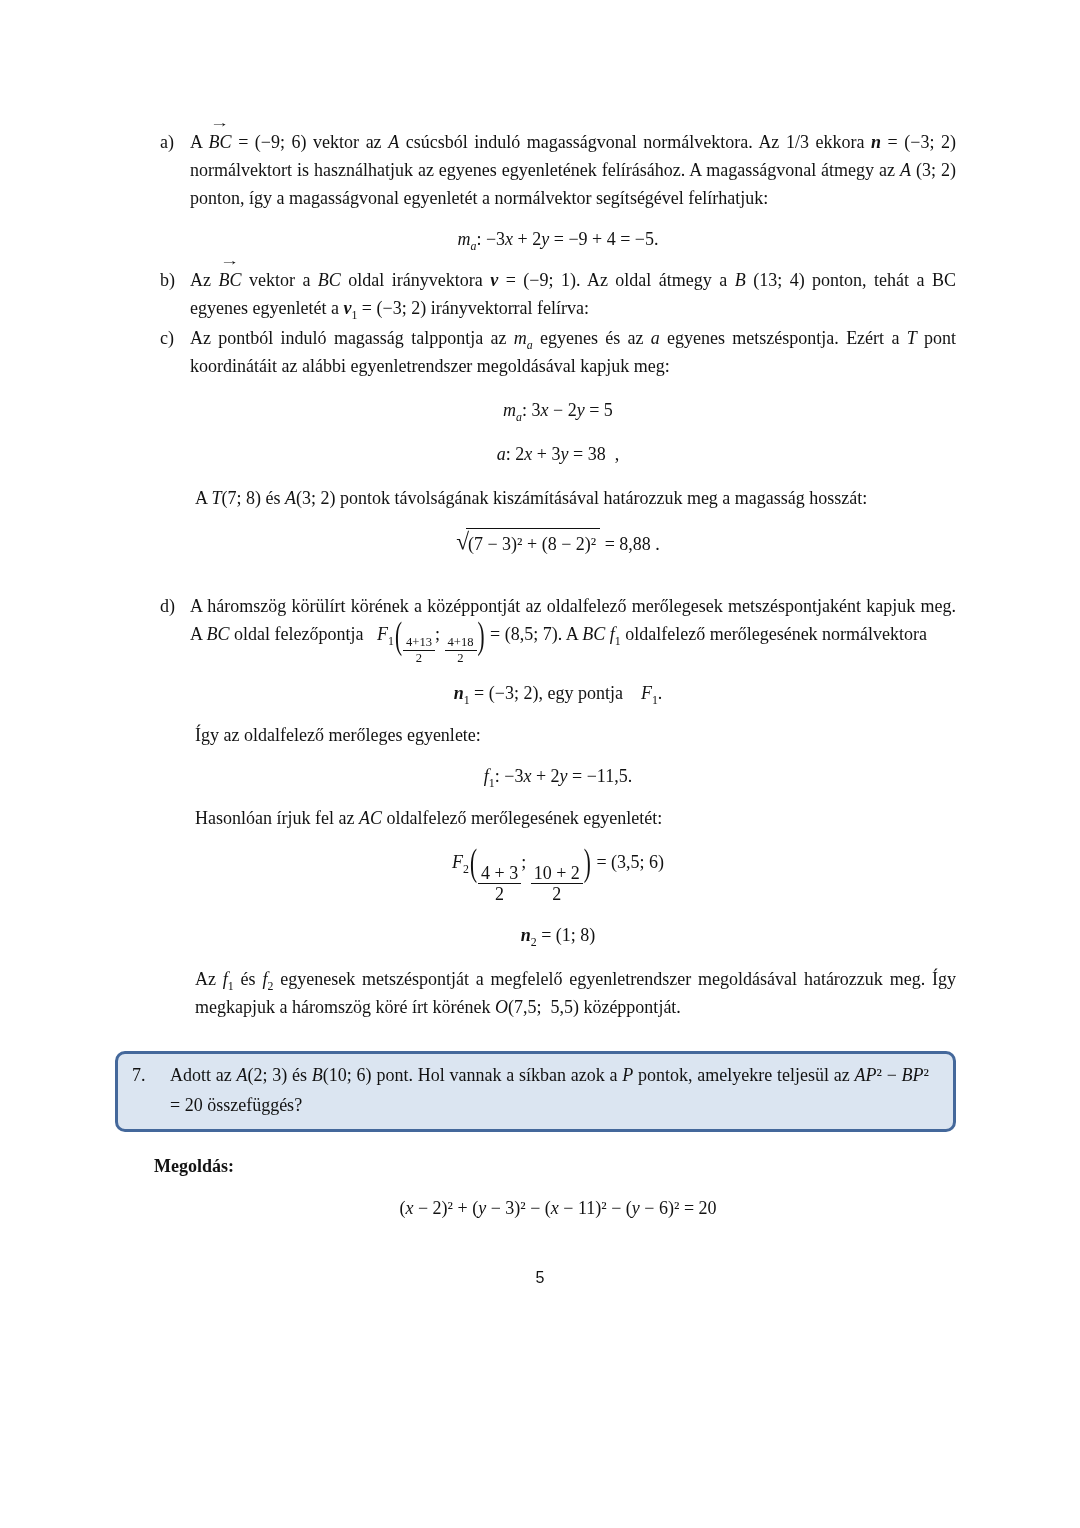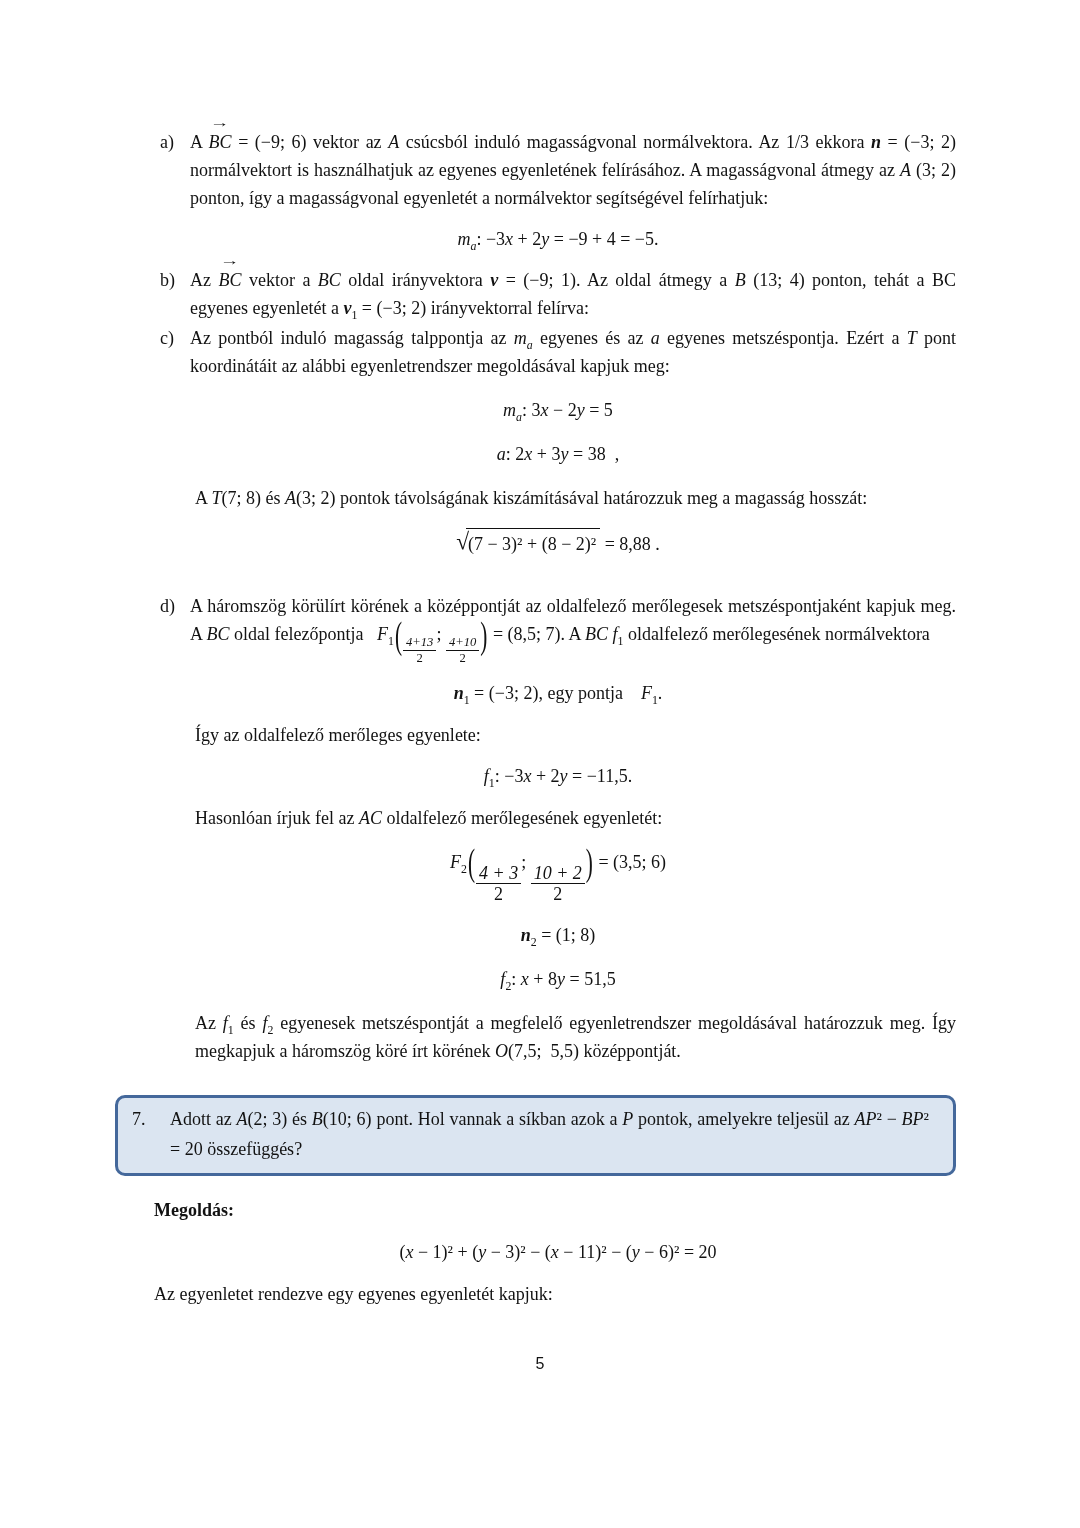--- a/index.html
+++ b/index.html
@@ -33,21 +33,21 @@
   .vec{font-style:italic;position:relative;display:inline-block;}
   .vec::before{
     content:"→";position:absolute;left:50%;top:-0.82em;
     transform:translateX(-50%) scaleX(1.5);
     font-style:normal;font-size:0.72em;line-height:1;
   }
   .frac{
     display:inline-flex;flex-direction:column;align-items:center;
     vertical-align:-0.6em;line-height:1.15;text-align:center;
   }
-  .frac .num{border-bottom:1.4px solid #111;padding:0 3px;font-style:italic;}
+  .frac .num{border-bottom:1.4px solid #111;padding:0 3px;}
   .frac .den{padding:0 3px;}
   .frac.small{font-size:0.7em;vertical-align:-0.45em;line-height:1.2;}
   .lp,.rp{
     display:inline-block;transform:scaleY(1.8);font-size:1.18em;
     vertical-align:-0.12em;font-style:normal;line-height:1;padding:0 1px;
   }
   .sqrt{display:inline-block;white-space:nowrap;}
   .sqrt .rad{font-size:1.3em;line-height:1;display:inline-block;vertical-align:top;transform:translateY(2px);}
   .sqrt .radicand{display:inline-block;border-top:1.7px solid #111;padding:1px 4px 0 2px;margin-left:-3px;}
   .page-num{
@@ -78,42 +78,40 @@
         <div class="eq-line"><span class="i">a</span><span>:  2</span><span class="i">x</span><span> + 3</span><span class="i">y</span><span> = 38&nbsp;&nbsp;,</span></div>
       </div>
       <p class="p"><span>A </span><span class="i">T</span><span>(7; 8) és </span><span class="i">A</span><span>(3; 2) pontok távolságának kiszámításával határozzuk meg a magasság hosszát:</span></p>
       <div class="eq eq-sqrt"><span class="sqrt"><span class="rad">√</span><span class="radicand"><span>(7 − 3)² + (8 − 2)²</span></span></span><span> = 8,88 .</span></div>
       <div class="li">
         <span class="marker">d)</span>
         <div class="li-text"><span>A háromszög körülírt körének a középpontját az oldalfelező merőlegesek metszéspontjaként kapjuk meg. A </span><span class="i">BC</span><span> oldal felezőpontja&nbsp;&nbsp; </span><span class="i">F</span><sub>1</sub><span class="lp">(</span><span class="frac small">
             <span class="num">4+13</span>
             <span class="den">2</span>
           </span><span>; </span><span class="frac small">
-            <span class="num">4+10</span>
+            <span class="num">4+18</span>
             <span class="den">2</span>
           </span><span class="rp">)</span><span> = (8,5; 7). A </span><span class="i">BC</span><span> </span><span class="i">f</span><sub>1</sub><span> oldalfelező merőlegesének normálvektora</span></div>
       </div>
       <div class="eq"><span class="bi">n</span><sub>1</sub><span> = (−3; 2), egy pontja&nbsp;&nbsp;&nbsp; </span><span class="i">F</span><sub>1</sub><span>.</span></div>
       <p class="p"><span>Így az oldalfelező merőleges egyenlete:</span></p>
       <div class="eq"><span class="i">f</span><sub>1</sub><span>:  −3</span><span class="i">x</span><span> + 2</span><span class="i">y</span><span> = −11,5.</span></div>
       <p class="p"><span>Hasonlóan írjuk fel az </span><span class="i">AC</span><span> oldalfelező merőlegesének egyenletét:</span></p>
       <div class="eq eq-F2">
         <div class="eq-line"><span class="i">F</span><sub>2</sub><span class="lp">(</span><span class="frac">
             <span class="num">4 + 3</span>
             <span class="den">2</span>
           </span><span>; </span><span class="frac">
             <span class="num">10 + 2</span>
             <span class="den">2</span>
           </span><span class="rp">)</span><span> = (3,5; 6)</span></div>
         <div class="eq-line"><span class="bi">n</span><sub>2</sub><span> = (1; 8)</span></div>
-        <div class="eq-line"><span class="i">f</span><sub>2</sub><span>:  </span><span class="i">x</span><span> + 8</span><span class="i">y</span><span> = 51,5</span></div>
       </div>
       <p class="p"><span>Az </span><span class="i">f</span><sub>1</sub><span> és </span><span class="i">f</span><sub>2</sub><span> egyenesek metszéspontját a megfelelő egyenletrendszer megoldásával határozzuk meg. Így megkapjuk a háromszög köré írt körének </span><span class="i">O</span><span>(7,5;&nbsp; 5,5) középpontját.</span></p>
       <div class="problem-box" style="background: rgb(219, 229, 241); border: 3px solid rgb(68, 104, 155);">
         <span class="problem-number">7.</span>
         <div class="problem-text"><span>Adott az </span><span class="i">A</span><span>(2; 3) és </span><span class="i">B</span><span>(10; 6) pont. Hol vannak a síkban azok a </span><span class="i">P</span><span> pontok, amelyekre teljesül az </span><span class="i">AP</span><span>² − </span><span class="i">BP</span><span>² = 20 összefüggés?</span></div>
       </div>
       <div class="heading"><span>Megoldás:</span></div>
-      <div class="eq"><span>(</span><span class="i">x</span><span> − 1)² + (</span><span class="i">y</span><span> − 3)² − (</span><span class="i">x</span><span> − 11)² − (</span><span class="i">y</span><span> − 6)² = 20</span></div>
-      <p class="p p-flush"><span>Az egyenletet rendezve egy egyenes egyenletét kapjuk:</span></p>
+      <div class="eq"><span>(</span><span class="i">x</span><span> − 2)² + (</span><span class="i">y</span><span> − 3)² − (</span><span class="i">x</span><span> − 11)² − (</span><span class="i">y</span><span> − 6)² = 20</span></div>
     </div>
   <div class="page-num">5</div>
 </div>
 
 </body></html>

